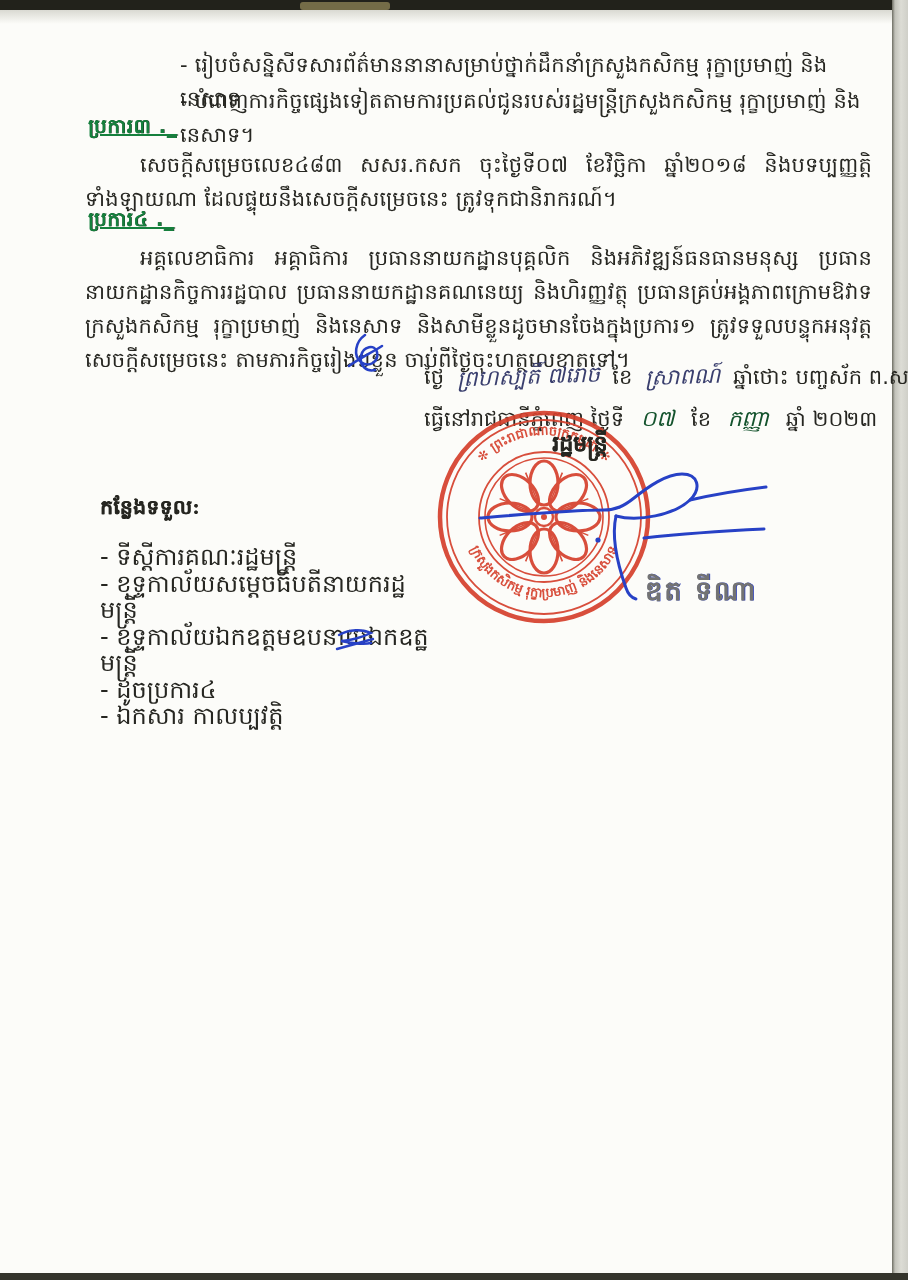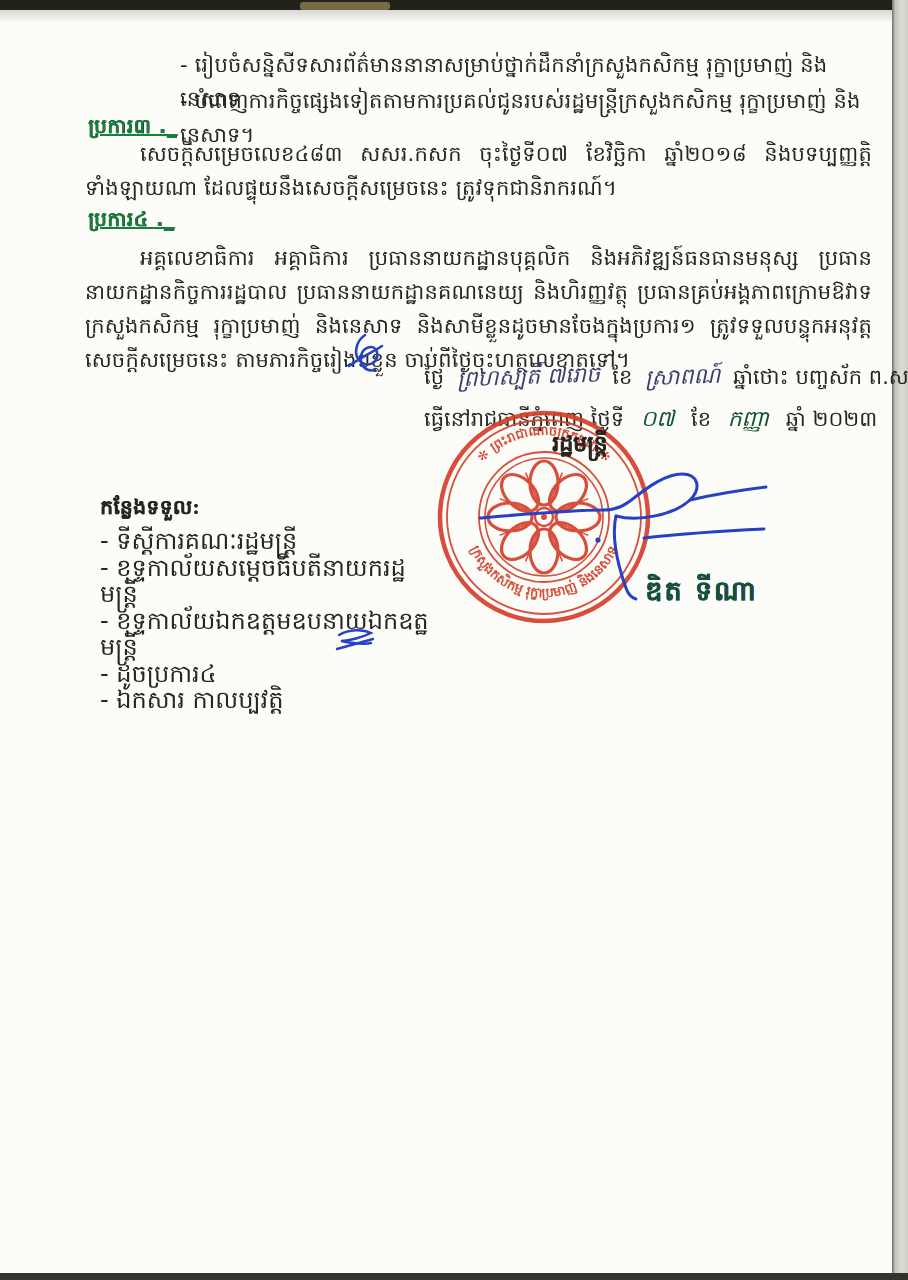--- a/index.html
+++ b/index.html
@@ -21,45 +21,45 @@
   .indent{text-indent:55px;}
   .heading{position:absolute;font-weight:700;font-size:20px;color:#15803d;letter-spacing:.5px;text-shadow:.4px 0 0 #21211c;text-decoration:underline;}
 
   .bullet-line{position:absolute;left:180px;width:692px;}
 
   .date-block{position:absolute;left:424px;top:356px;width:450px;font-size:21px;line-height:42px;white-space:nowrap;}
   .hand{color:#3a3f6e;font-style:italic;display:inline-block;transform:rotate(-2deg);font-size:22px;padding:0 6px;}
   .hand2{color:#14532d;font-style:italic;display:inline-block;font-size:22px;padding:0 10px;}
 
   .minister-title{position:absolute;left:552px;top:430px;font-weight:700;font-size:22px;text-shadow:.4px 0 0 #21211c;z-index:3;}
-  .signer-name{position:absolute;left:645px;top:574px;font-weight:700;font-size:27px;color:#14532d;
+  .signer-name{position:absolute;left:645px;top:574px;font-weight:700;font-size:27px;color:#737373;
     text-shadow:.6px 0 0 #2b3fbf;letter-spacing:2px;z-index:4;}
 
   .seal-wrap{position:absolute;left:430px;top:403px;width:228px;height:228px;z-index:2;opacity:.92;}
   .sig-wrap{position:absolute;left:466px;top:460px;width:312px;height:145px;z-index:5;}
   .paraph-a{position:absolute;left:345px;top:332px;width:40px;height:42px;z-index:5;}
   .paraph-b{position:absolute;left:333px;top:625px;width:44px;height:30px;z-index:5;}
 
   .dist{position:absolute;left:100px;top:494px;width:340px;}
-  .dist-header{font-weight:700;font-size:20px;letter-spacing:.6px;text-shadow:.5px 0 0 #21211c;margin-bottom:4px;font-family:Liberation Serif, serif;}
+  .dist-header{font-weight:700;font-size:20px;letter-spacing:.6px;text-shadow:.5px 0 0 #21211c;margin-bottom:20px;font-family:Liberation Serif, serif;}
   .dist-item{font-size:24px;line-height:26.5px;}
 </style>
 </head>
 <body>
 
 <div class="scan-band-top"></div>
 <div class="page-shadow-top"></div>
 <div class="scan-strip-right"></div>
 <div class="scan-band-bottom"></div>
 
 <div class="bullet-line khmer" style="top:48px;">- រៀបចំសន្និសីទសារព័ត៌មាននានាសម្រាប់ថ្នាក់ដឹកនាំក្រសួងកសិកម្ម រុក្ខាប្រមាញ់ និងនេសាទ</div>
 <div class="bullet-line khmer" style="top:84px;">- បំពេញការកិច្ចផ្សេងទៀតតាមការប្រគល់ជូនរបស់រដ្ឋមន្ត្រីក្រសួងកសិកម្ម រុក្ខាប្រមាញ់ និងនេសាទ។</div>
 
 <div class="heading" style="left:88px;top:113px;">ប្រការ៣ ._</div>
-<div class="para khmer indent" style="left:85px;top:137px;width:787px;">សេចក្តីសម្រេចលេខ៤៨៣ សសរ.កសក ចុះថ្ងៃទី០៧ ខែវិច្ឆិកា ឆ្នាំ២០១៨ និងបទប្បញ្ញត្តិទាំងឡាយណា ដែលផ្ទុយនឹងសេចក្តីសម្រេចនេះ ត្រូវទុកជានិរាករណ៍។</div>
+<div class="para khmer indent" style="left:85px;top:148px;width:787px;">សេចក្តីសម្រេចលេខ៤៨៣ សសរ.កសក ចុះថ្ងៃទី០៧ ខែវិច្ឆិកា ឆ្នាំ២០១៨ និងបទប្បញ្ញត្តិទាំងឡាយណា ដែលផ្ទុយនឹងសេចក្តីសម្រេចនេះ ត្រូវទុកជានិរាករណ៍។</div>
 
 <div class="heading" style="left:88px;top:206px;">ប្រការ៤ ._</div>
 <div class="para khmer indent" style="left:85px;top:241px;width:787px;">អគ្គលេខាធិការ អគ្គាធិការ ប្រធាននាយកដ្ឋានបុគ្គលិក និងអភិវឌ្ឍន៍ធនធានមនុស្ស ប្រធាននាយកដ្ឋានកិច្ចការរដ្ឋបាល ប្រធាននាយកដ្ឋានគណនេយ្យ និងហិរញ្ញវត្ថុ ប្រធានគ្រប់អង្គភាពក្រោមឱវាទក្រសួងកសិកម្ម រុក្ខាប្រមាញ់ និងនេសាទ និងសាមីខ្លួនដូចមានចែងក្នុងប្រការ១ ត្រូវទទួលបន្ទុកអនុវត្តសេចក្តីសម្រេចនេះ តាមភារកិច្ចរៀងៗខ្លួន ចាប់ពីថ្ងៃចុះហត្ថលេខាតទៅ។</div>
 
 <svg class="paraph-a" viewBox="0 0 40 42">
   <g fill="none" stroke="#2741c6" stroke-width="2.6" stroke-linecap="round">
     <path d="M20,3 C10,10 8,24 16,30 C24,36 34,30 32,20 C30,12 18,14 16,24 C14,34 22,40 30,38"></path>
     <path d="M4,34 C12,28 24,22 37,14"></path>
   </g>
 </svg>

